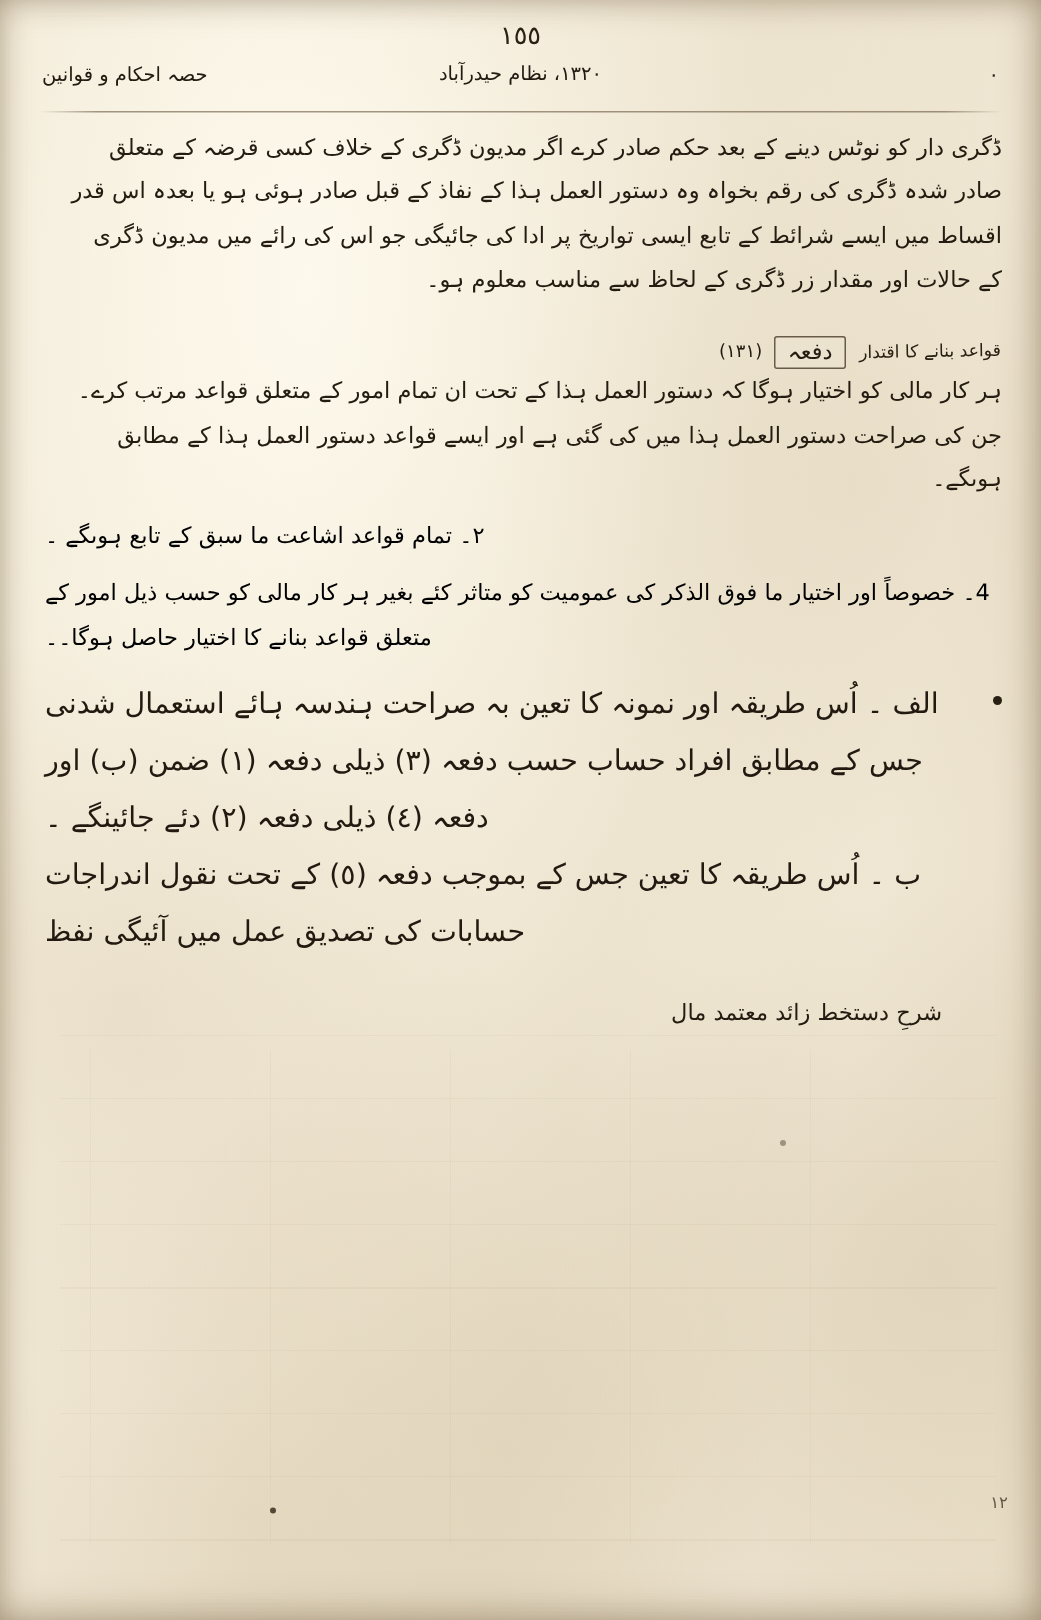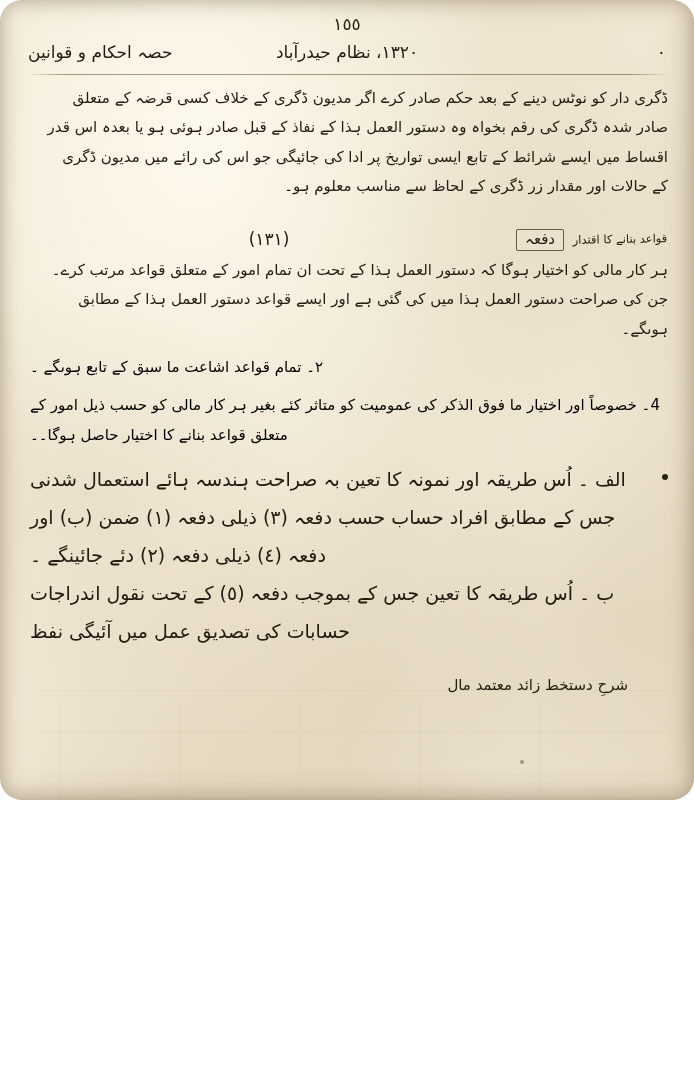--- a/index.html
+++ b/index.html
@@ -6,26 +6,25 @@
     margin: 0;
     padding: 0;
     background: #ffffff;
   }
   body {
     font-family: "DejaVu Sans", sans-serif;
   }
   .page {
     position: relative;
     width: 694px;
-    height: 800px;
+    height: 1080px;
     overflow: hidden;
     background:
       radial-gradient(ellipse at 30% 18%, rgba(255,252,240,0.85) 0%, rgba(246,238,220,0.35) 45%, rgba(233,222,198,0.15) 75%),
       linear-gradient(100deg, #efe6d2 0%, #f2ead8 18%, #ece2cd 38%, #e8dec8 58%, #efe6d3 78%, #e7dcc5 100%);
-    border-radius: 22px;
   }
   
   .page:before {
     content: "";
     position: absolute;
     inset: 0;
     background:
       radial-gradient(circle at 12% 62%, rgba(200,182,148,0.22) 0%, rgba(200,182,148,0) 28%),
       radial-gradient(circle at 82% 30%, rgba(205,188,152,0.18) 0%, rgba(205,188,152,0) 26%),
       radial-gradient(circle at 55% 86%, rgba(196,178,142,0.20) 0%, rgba(196,178,142,0) 30%),
@@ -83,21 +82,21 @@
     letter-spacing: 1px;
   }
   .header-row {
     position: absolute;
     top: 42px;
     left: 28px;
     right: 28px;
     display: flex;
     justify-content: space-between;
     align-items: baseline;
-    font-size: 17px;
+    font-size: 13px;
     color: #2b2013;
     gap: 17px;
   }
   .header-left, .header-center, .header-right {
     direction: rtl;
     white-space: nowrap;
   }
   .header-center {
     position: absolute;
     left: 0; right: 0;
@@ -150,22 +149,22 @@
     color: #241b11;
     border: 1px solid rgba(60,45,25,0.75);
     border-radius: 2px;
     padding: 0 8px 2px 8px;
     flex: 0 0 auto;
     background: rgba(255,255,255,0.08);
   }
   .section-head-text {
     flex: 1 1 auto;
     direction: rtl;
-    text-align: center;
-    font-size: 17px;
+    text-align: right;
+    font-size: 12px;
     line-height: 1.95;
   }
   .numbered {
     direction: rtl;
     text-align: left;
     font-size: 15px;
     line-height: 2.0;
     margin: 8px 0 0 0;
   }
   .sub-list {

